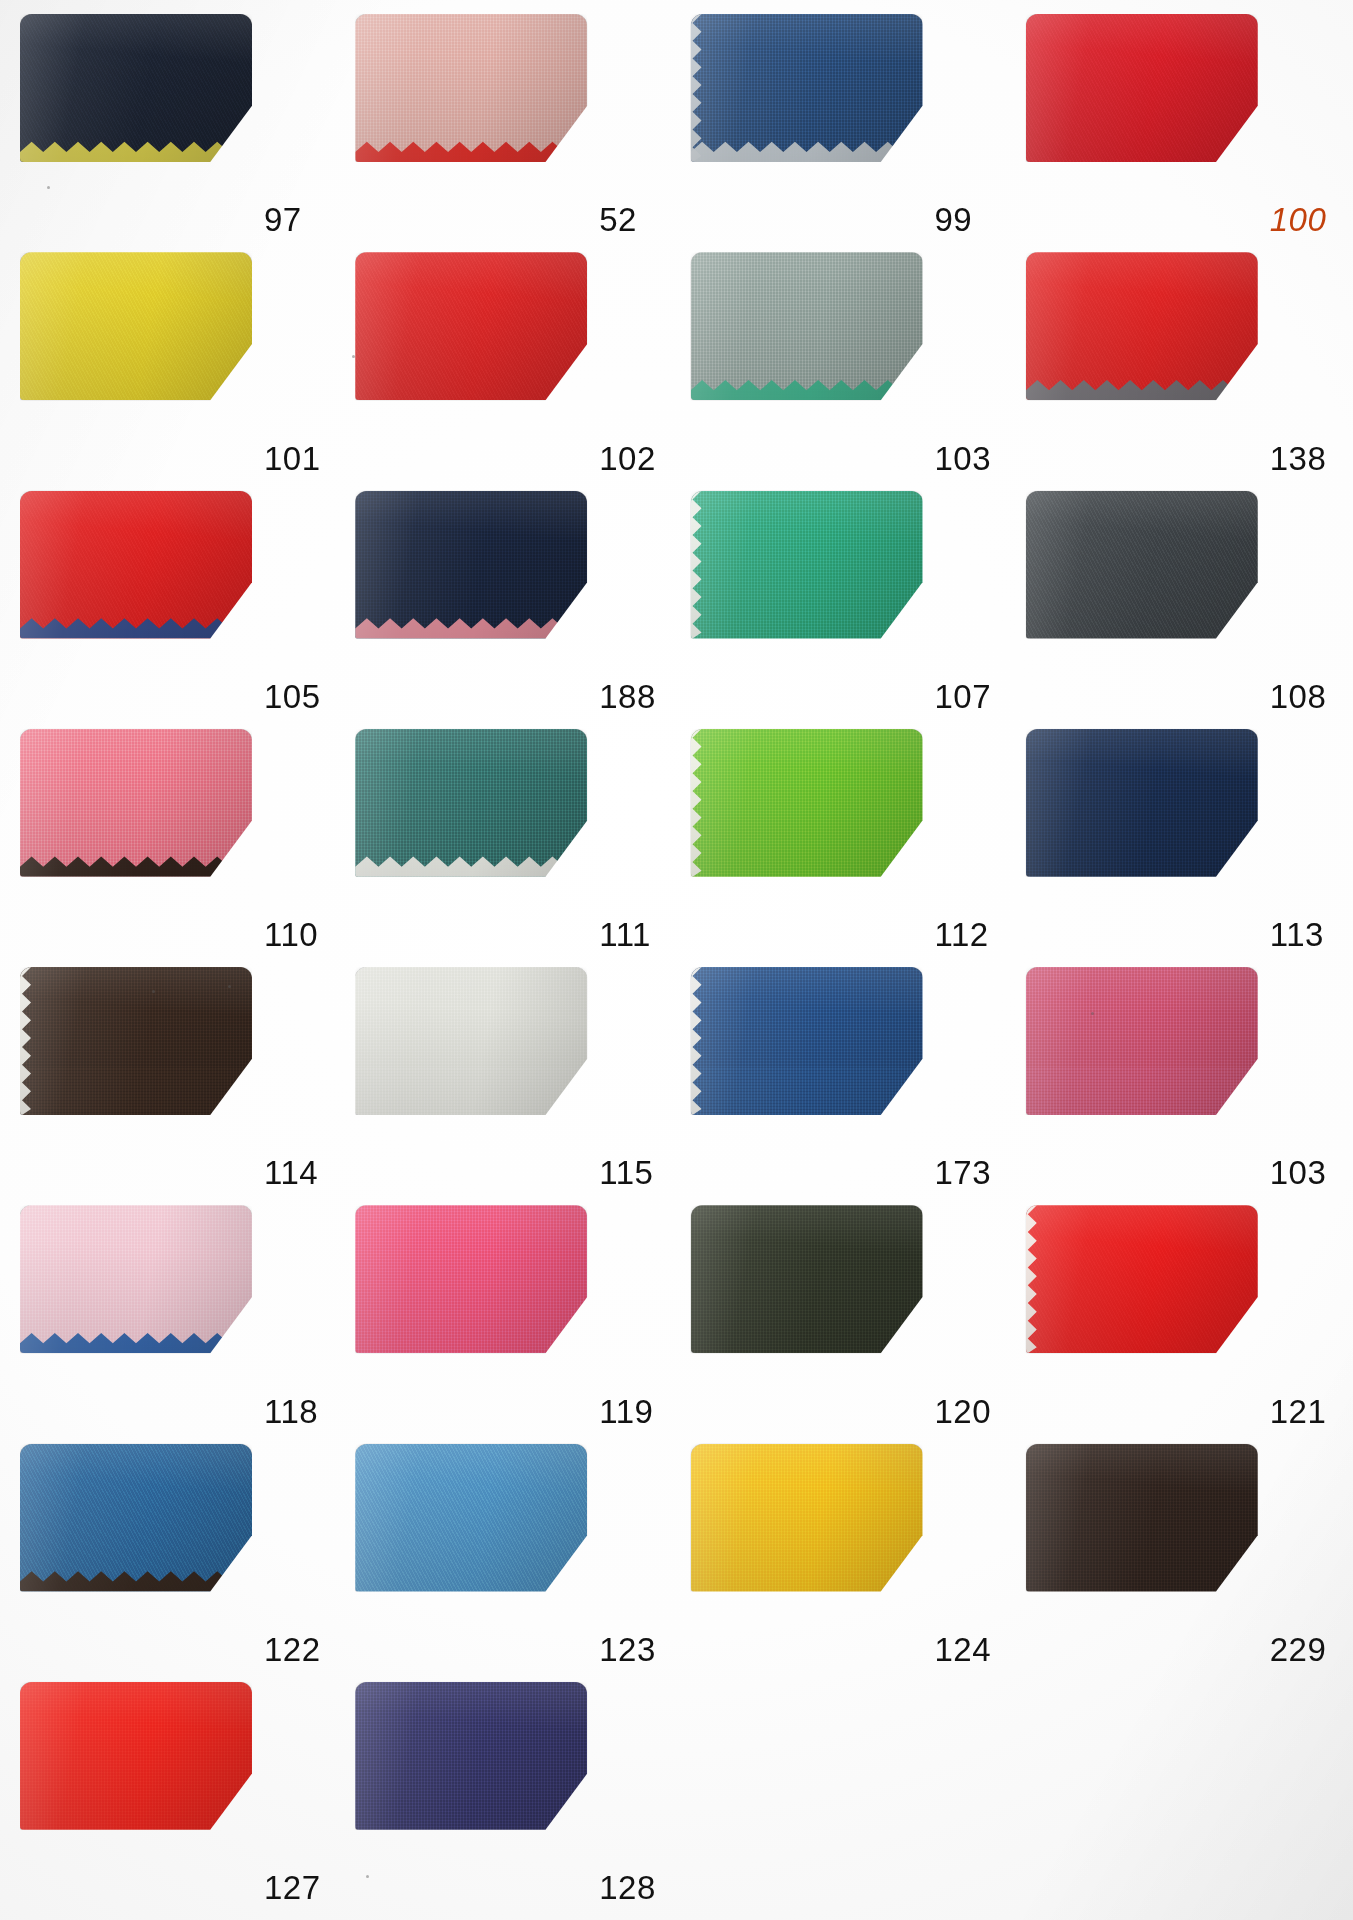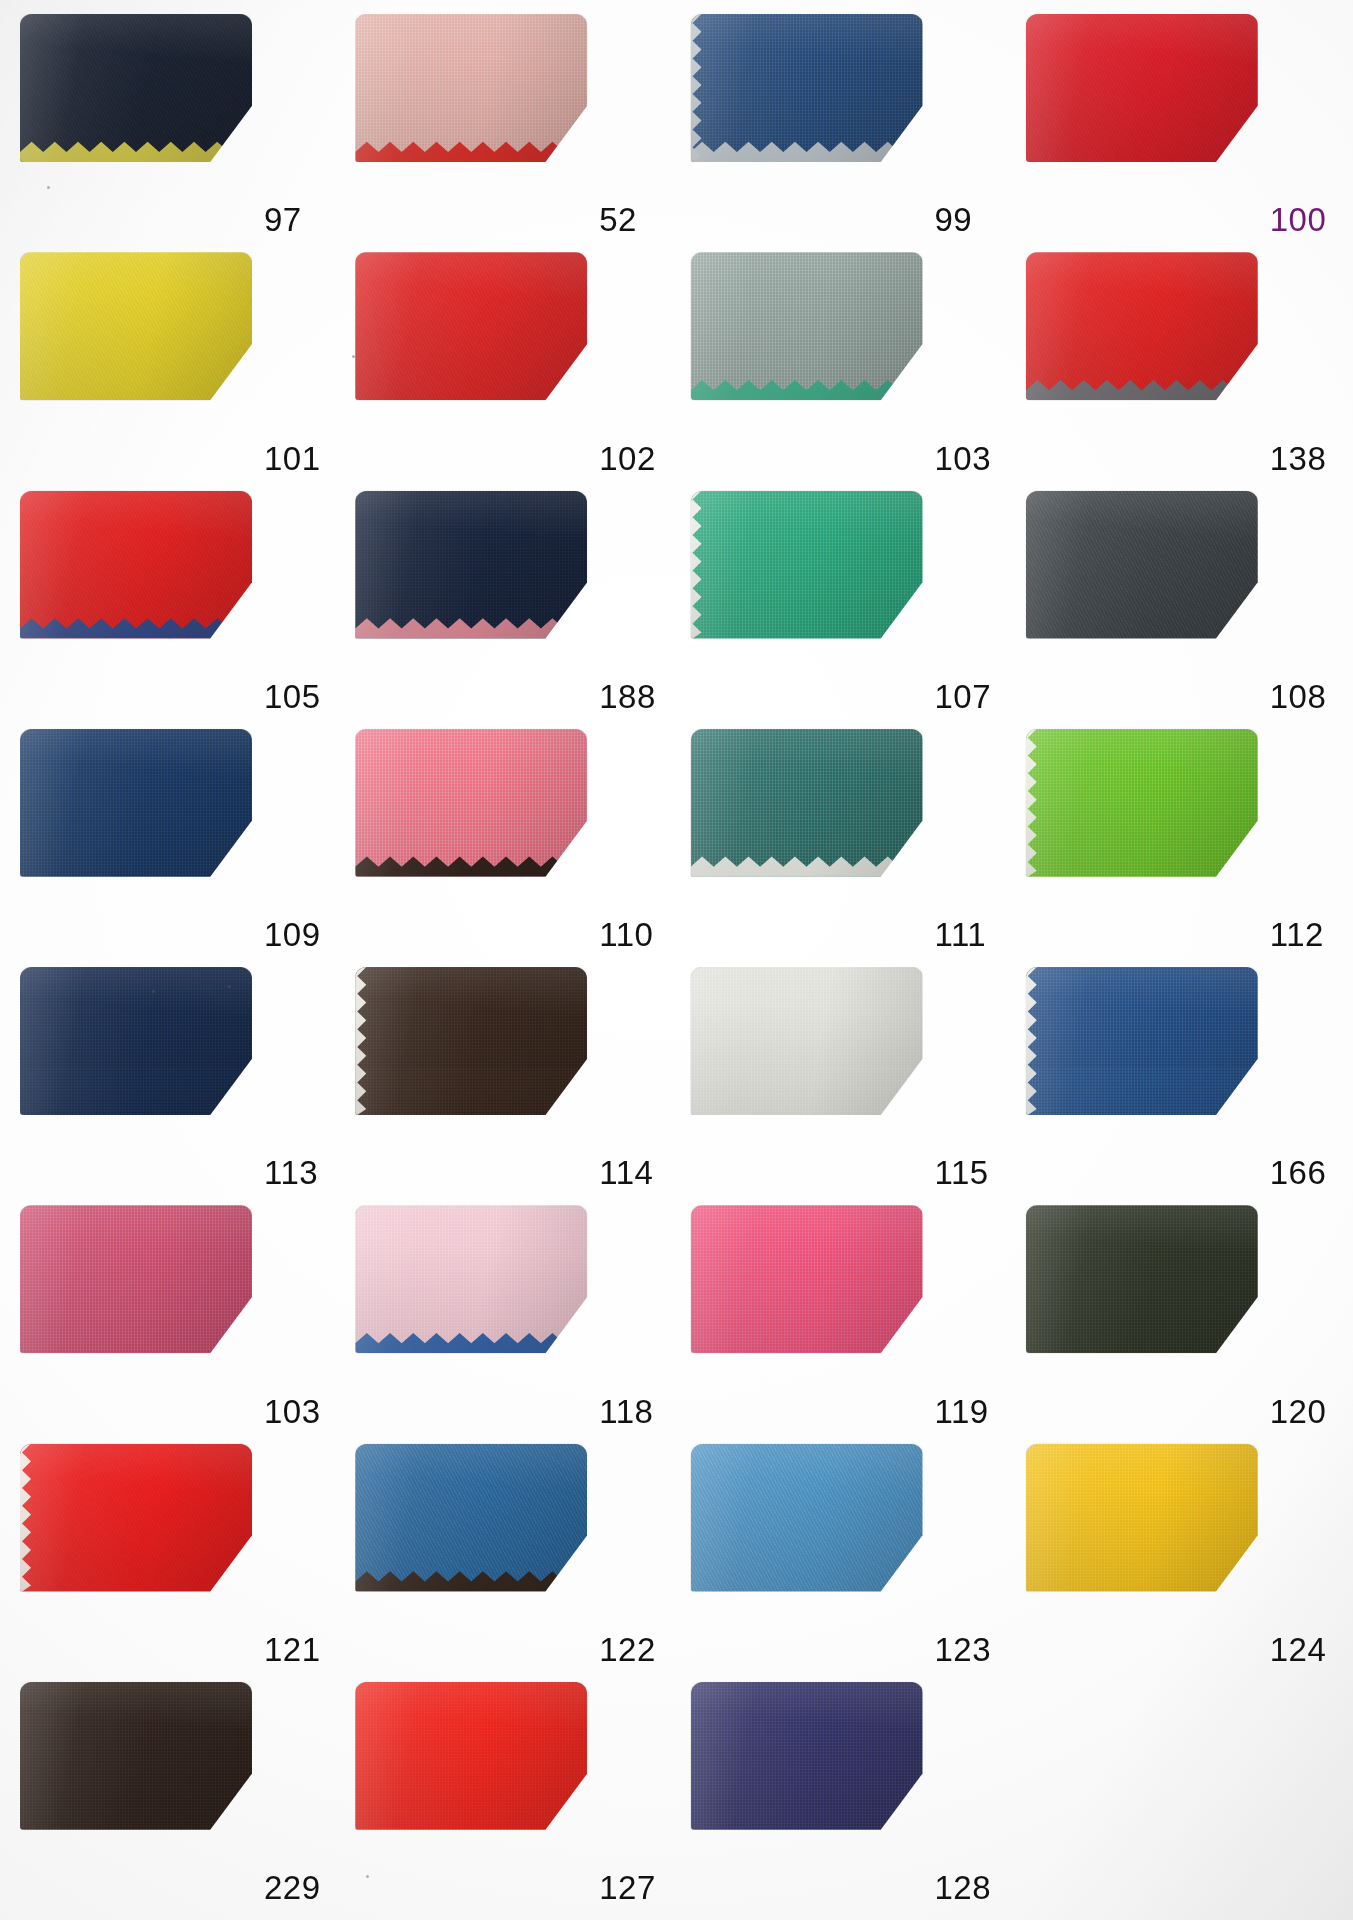--- a/index.html
+++ b/index.html
@@ -127,21 +127,21 @@
     left: 258px;
     bottom: 6px;
     font-family: "Liberation Sans", sans-serif;
     font-size: 33px;
     font-weight: 400;
     letter-spacing: 0.5px;
     color: #121212;
     line-height: 1;
     white-space: nowrap;
   }
-  .label.faint { color: #701a75; }
+  .label.faint { color: #c2410c; font-style: italic; }
 
   
   .speck {
     position: absolute;
     width: 3px; height: 3px;
     border-radius: 50%;
     background: rgba(90,90,90,0.45);
   }
 </style>
 </head>
@@ -209,24 +209,20 @@
       <div class="swatch canvas" style="background-color: rgb(51, 171, 132);">
         <div class="pink-edge-left" style="background-color: rgb(240, 239, 233);"></div>
       </div>
       <div class="label">107</div>
     </div>
     <div class="cell">
       <div class="swatch twill" style="background-color: rgb(65, 70, 74);"></div>
       <div class="label">108</div>
     </div>
     <div class="cell">
-      <div class="swatch canvas" style="background-color: rgb(31, 62, 107);"></div>
-      <div class="label">109</div>
-    </div>
-    <div class="cell">
       <div class="swatch canvas" style="background-color: rgb(239, 129, 147);">
         <div class="pink-edge" style="background-color: rgb(43, 33, 24);"></div>
       </div>
       <div class="label">110</div>
     </div>
     <div class="cell">
       <div class="swatch canvas" style="background-color: rgb(57, 121, 116);">
         <div class="pink-edge" style="background-color: rgb(240, 239, 233);"></div>
       </div>
       <div class="label">111</div>
@@ -248,21 +244,21 @@
       <div class="label">114</div>
     </div>
     <div class="cell">
       <div class="swatch canvas" style="background-color: rgb(226, 227, 221);"></div>
       <div class="label">115</div>
     </div>
     <div class="cell">
       <div class="swatch canvas" style="background-color: rgb(42, 84, 140);">
         <div class="pink-edge-left" style="background-color: rgb(240, 239, 233);"></div>
       </div>
-      <div class="label">166</div>
+      <div class="label">173</div>
     </div>
     <div class="cell">
       <div class="swatch canvas" style="background-color: rgb(207, 88, 120);"></div>
       <div class="label">103</div>
     </div>
     <div class="cell">
       <div class="swatch canvas" style="background-color: rgb(242, 204, 214);">
         <div class="pink-edge" style="background-color: rgb(47, 98, 168);"></div>
       </div>
       <div class="label">118</div>

